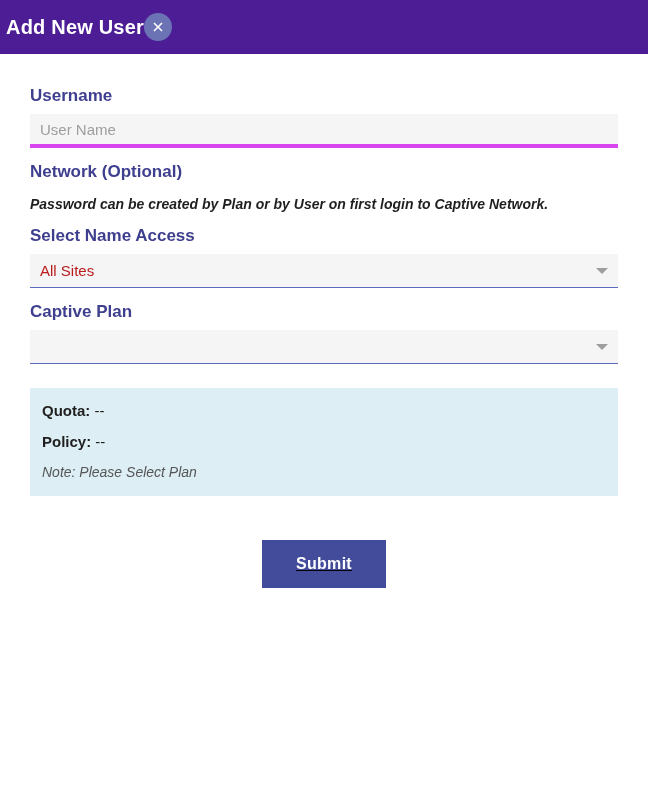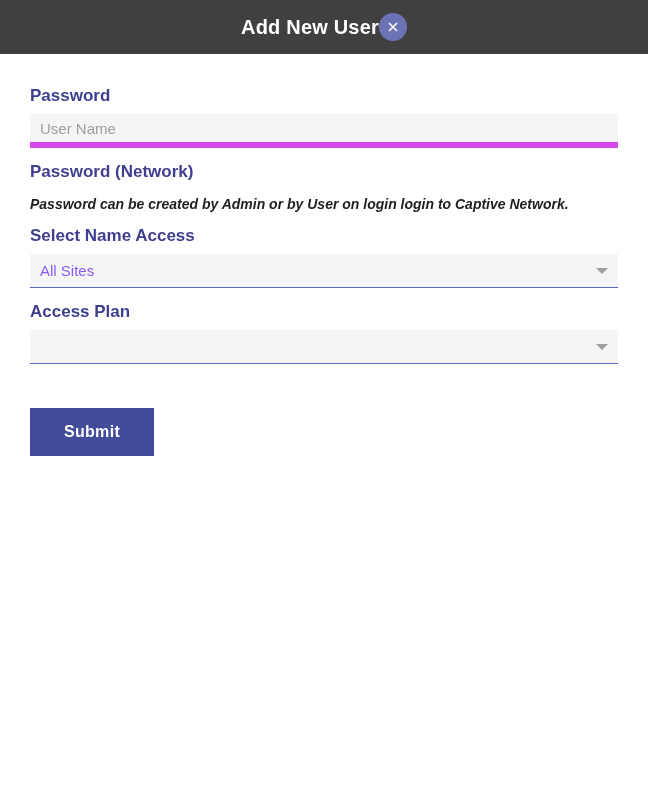--- a/index.html
+++ b/index.html
@@ -15,25 +15,25 @@
   }
   .dialog {
     width: 648px;
     height: 786px;
     background: #ffffff;
     position: relative;
     box-sizing: border-box;
   }
   .titlebar {
     height: 54px;
-    background: #404040;
-    display: flex;
-    align-items: center;
-    justify-content: center;
-    padding: 0 18px 0 18px;
+    background: #4c1d95;
+    display: flex;
+    align-items: center;
+    justify-content: flex-start;
+    padding: 0 18px 0 6px;
     box-sizing: border-box;
   }
   .title-text {
     color: #ffffff;
     font-size: 20px;
     font-weight: bold;
     letter-spacing: 0.2px;
   }
   .close-btn {
     width: 28px;
@@ -58,21 +58,21 @@
   }
   .field-label {
     color: #3f3f8f;
     font-size: 17px;
     font-weight: bold;
     margin: 14px 0 8px 0;
   }
   .input-wrap {
     position: relative;
     background: #f5f5f5;
-    border-bottom: 6px solid #d946ef;
+    border-bottom: 4px solid #d946ef;
     height: 34px;
     display: flex;
     align-items: center;
     padding: 0 10px;
     box-sizing: border-box;
   }
   .input-wrap input {
     border: none;
     outline: none;
     background: transparent;
@@ -107,21 +107,21 @@
     background: #f5f5f5;
     border-bottom: 1px solid #5c6bc0;
     height: 34px;
     display: flex;
     align-items: center;
     padding: 0 10px;
     box-sizing: border-box;
   }
   .select-value {
     font-size: 15px;
-    color: #8b5cf6;
+    color: #b91c1c;
   }
   .select-value.empty { color: #9e9e9e; }
   .caret {
     position: absolute;
     right: 10px;
     top: 50%;
     transform: translateY(-50%);
     width: 0;
     height: 0;
     border-left: 6px solid transparent;
@@ -141,22 +141,23 @@
   }
   .plan-row b { font-weight: bold; }
   .plan-note {
     font-size: 14px;
     font-style: italic;
     color: #555;
     margin: 0;
   }
   .submit-area {
     display: flex;
-    justify-content: flex-start;
+    justify-content: center;
     margin-top: 44px;
+    text-decoration: underline;
   }
   .submit-btn {
     background: #434b9b;
     color: #ffffff;
     border: none;
     font-family: "Liberation Sans", sans-serif;
     font-size: 16px;
     font-weight: bold;
     padding: 0 34px;
     height: 48px;
@@ -175,49 +176,60 @@
       <svg width="14" height="14" viewBox="0 0 14 14">
         <line x1="3" y1="3" x2="11" y2="11" stroke="#ffffff" stroke-width="1.6"></line>
         <line x1="11" y1="3" x2="3" y2="11" stroke="#ffffff" stroke-width="1.6"></line>
       </svg>
     </button>
   </div>
 
   <div class="form">
 
     <div class="field">
-      <div class="field-label">Password</div>
+      <div class="field-label">Username</div>
       <div class="input-wrap">
         <input type="text" placeholder="User Name" style="">
       </div>
     </div>
 
     <div class="field">
     </div>
 
     <div class="field">
-      <div class="field-label">Password (Network)</div>
-      <p class="hint">Password can be created by Admin or by User on login login to Captive Network.</p>
+      <div class="field-label">Network (Optional)</div>
+      <p class="hint">Password can be created by Plan or by User on first login to Captive Network.</p>
     </div>
 
     <div class="field">
       <div class="field-label">Select Name Access</div>
       <div class="select-wrap">
         <span class="select-value">All Sites</span>
         <span class="caret"></span>
       </div>
     </div>
 
     <div class="field">
-      <div class="field-label">Access Plan</div>
+      <div class="field-label">Captive Plan</div>
       <div class="select-wrap">
         <span class="select-value empty"></span>
         <span class="caret"></span>
       </div>
     </div>
 
+    <div class="plan-info">
+      <div class="plan-row">
+        <b>Quota:</b>
+        <span>--</span>
+      </div>
+      <div class="plan-row">
+        <b>Policy:</b>
+        <span>--</span>
+      </div>
+      <p class="plan-note">Note: Please Select Plan</p>
+    </div>
 
     <div class="submit-area">
       <button class="submit-btn">Submit</button>
     </div>
 
   </div>
 </div>
 
 </body></html>

